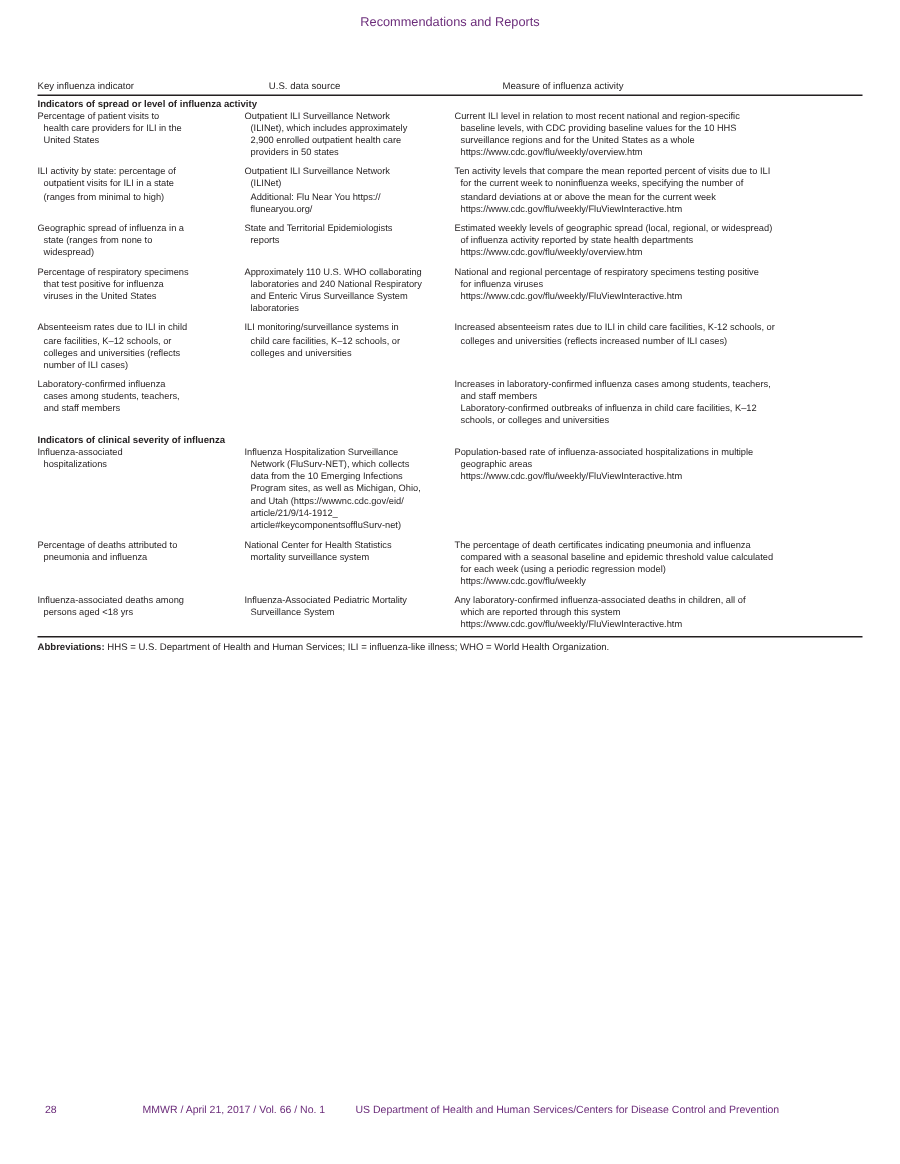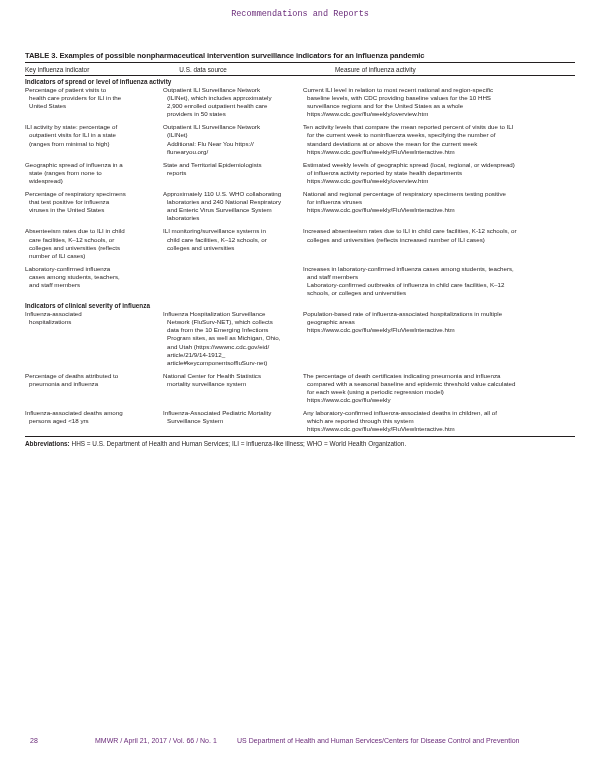--- a/index.html
+++ b/index.html
@@ -1,19 +1,19 @@
 <!DOCTYPE html>
 <html><head>
 <meta charset="utf-8">
 <style>
   html, body { margin: 0; padding: 0; background: #ffffff; }
   body { width: 600px; height: 776px; position: relative; overflow: hidden;
          font-family: "Liberation Sans", sans-serif; color: #231f20; }
   .running-head { position: absolute; top: 9px; left: 0; width: 600px; text-align: center;
-                  font-size: 8.5px; color: #6b2c7a; font-family: Liberation Mono, monospace; }
+                  font-size: 8.5px; color: #6b2c7a; }
   .table-wrap { position: absolute; left: 25px; top: 51px; width: 550px; }
   .table-title { font-size: 7.6px; font-weight: bold; letter-spacing: -0.1px; padding-bottom: 2px;
                  border-bottom: 1.4px solid #231f20; white-space: nowrap; }
   .colhead { display: flex; font-size: 6.4px; height: 12px; align-items: center;
              border-bottom: 1.4px solid #231f20; }
   .c1 { width: 138px; padding-right: 4px; box-sizing: border-box; }
   .c2 { width: 140px; padding-right: 4px; box-sizing: border-box; }
   .c3 { width: 272px; }
   .colhead .c2 { padding-left: 32px; }
   .colhead .c3 { padding-left: 60px; }
@@ -28,21 +28,20 @@
   .footer .pg { position: absolute; left: 30px; }
   .footer .cite { position: absolute; left: 95px; }
   .footer .agency { position: absolute; left: 237px; }
 </style>
 </head>
 <body>
 
 <div class="running-head">Recommendations and Reports</div>
 
 <div class="table-wrap">
-  <div class="table-title">TABLE 3. Examples of possible nonpharmaceutical intervention surveillance indicators for an influenza pandemic</div>
   <div class="colhead">
     <div class="c1">Key influenza indicator</div>
     <div class="c2">U.S. data source</div>
     <div class="c3">Measure of influenza activity</div>
   </div>
   <div id="table-body">
       <div class="section">Indicators of spread or level of influenza activity</div>
       <div class="row">
         <div class="cell c1">
           <span class="line">Percentage of patient visits to</span>

